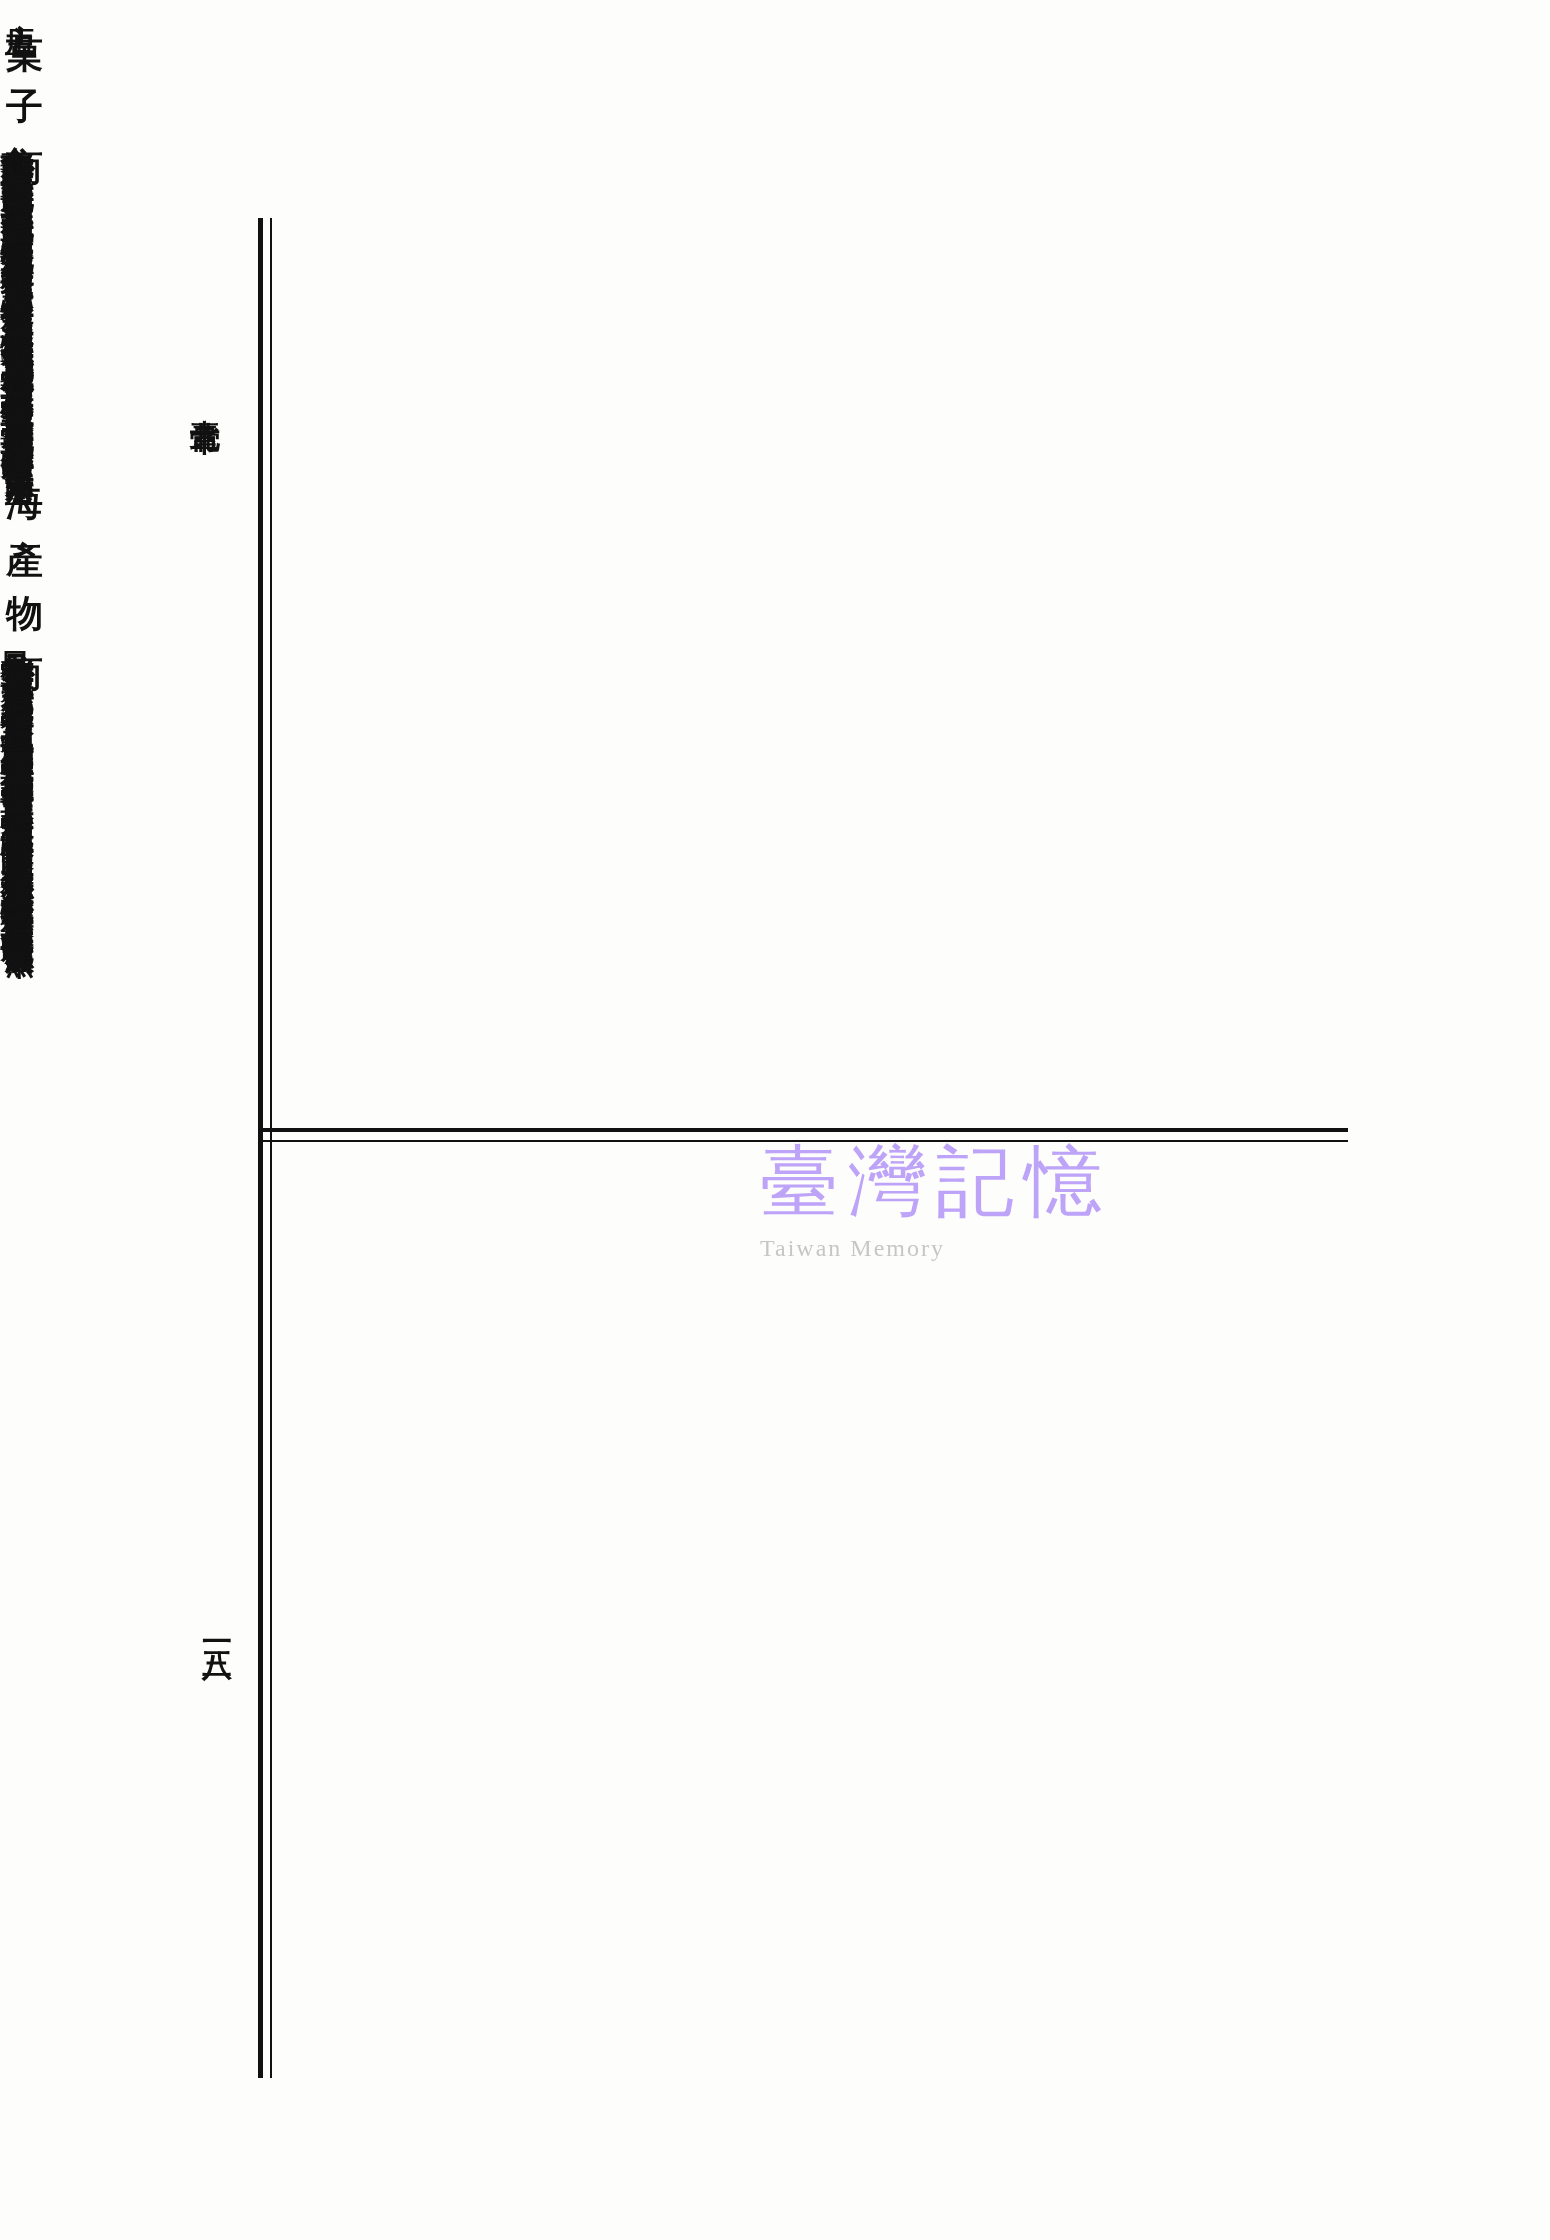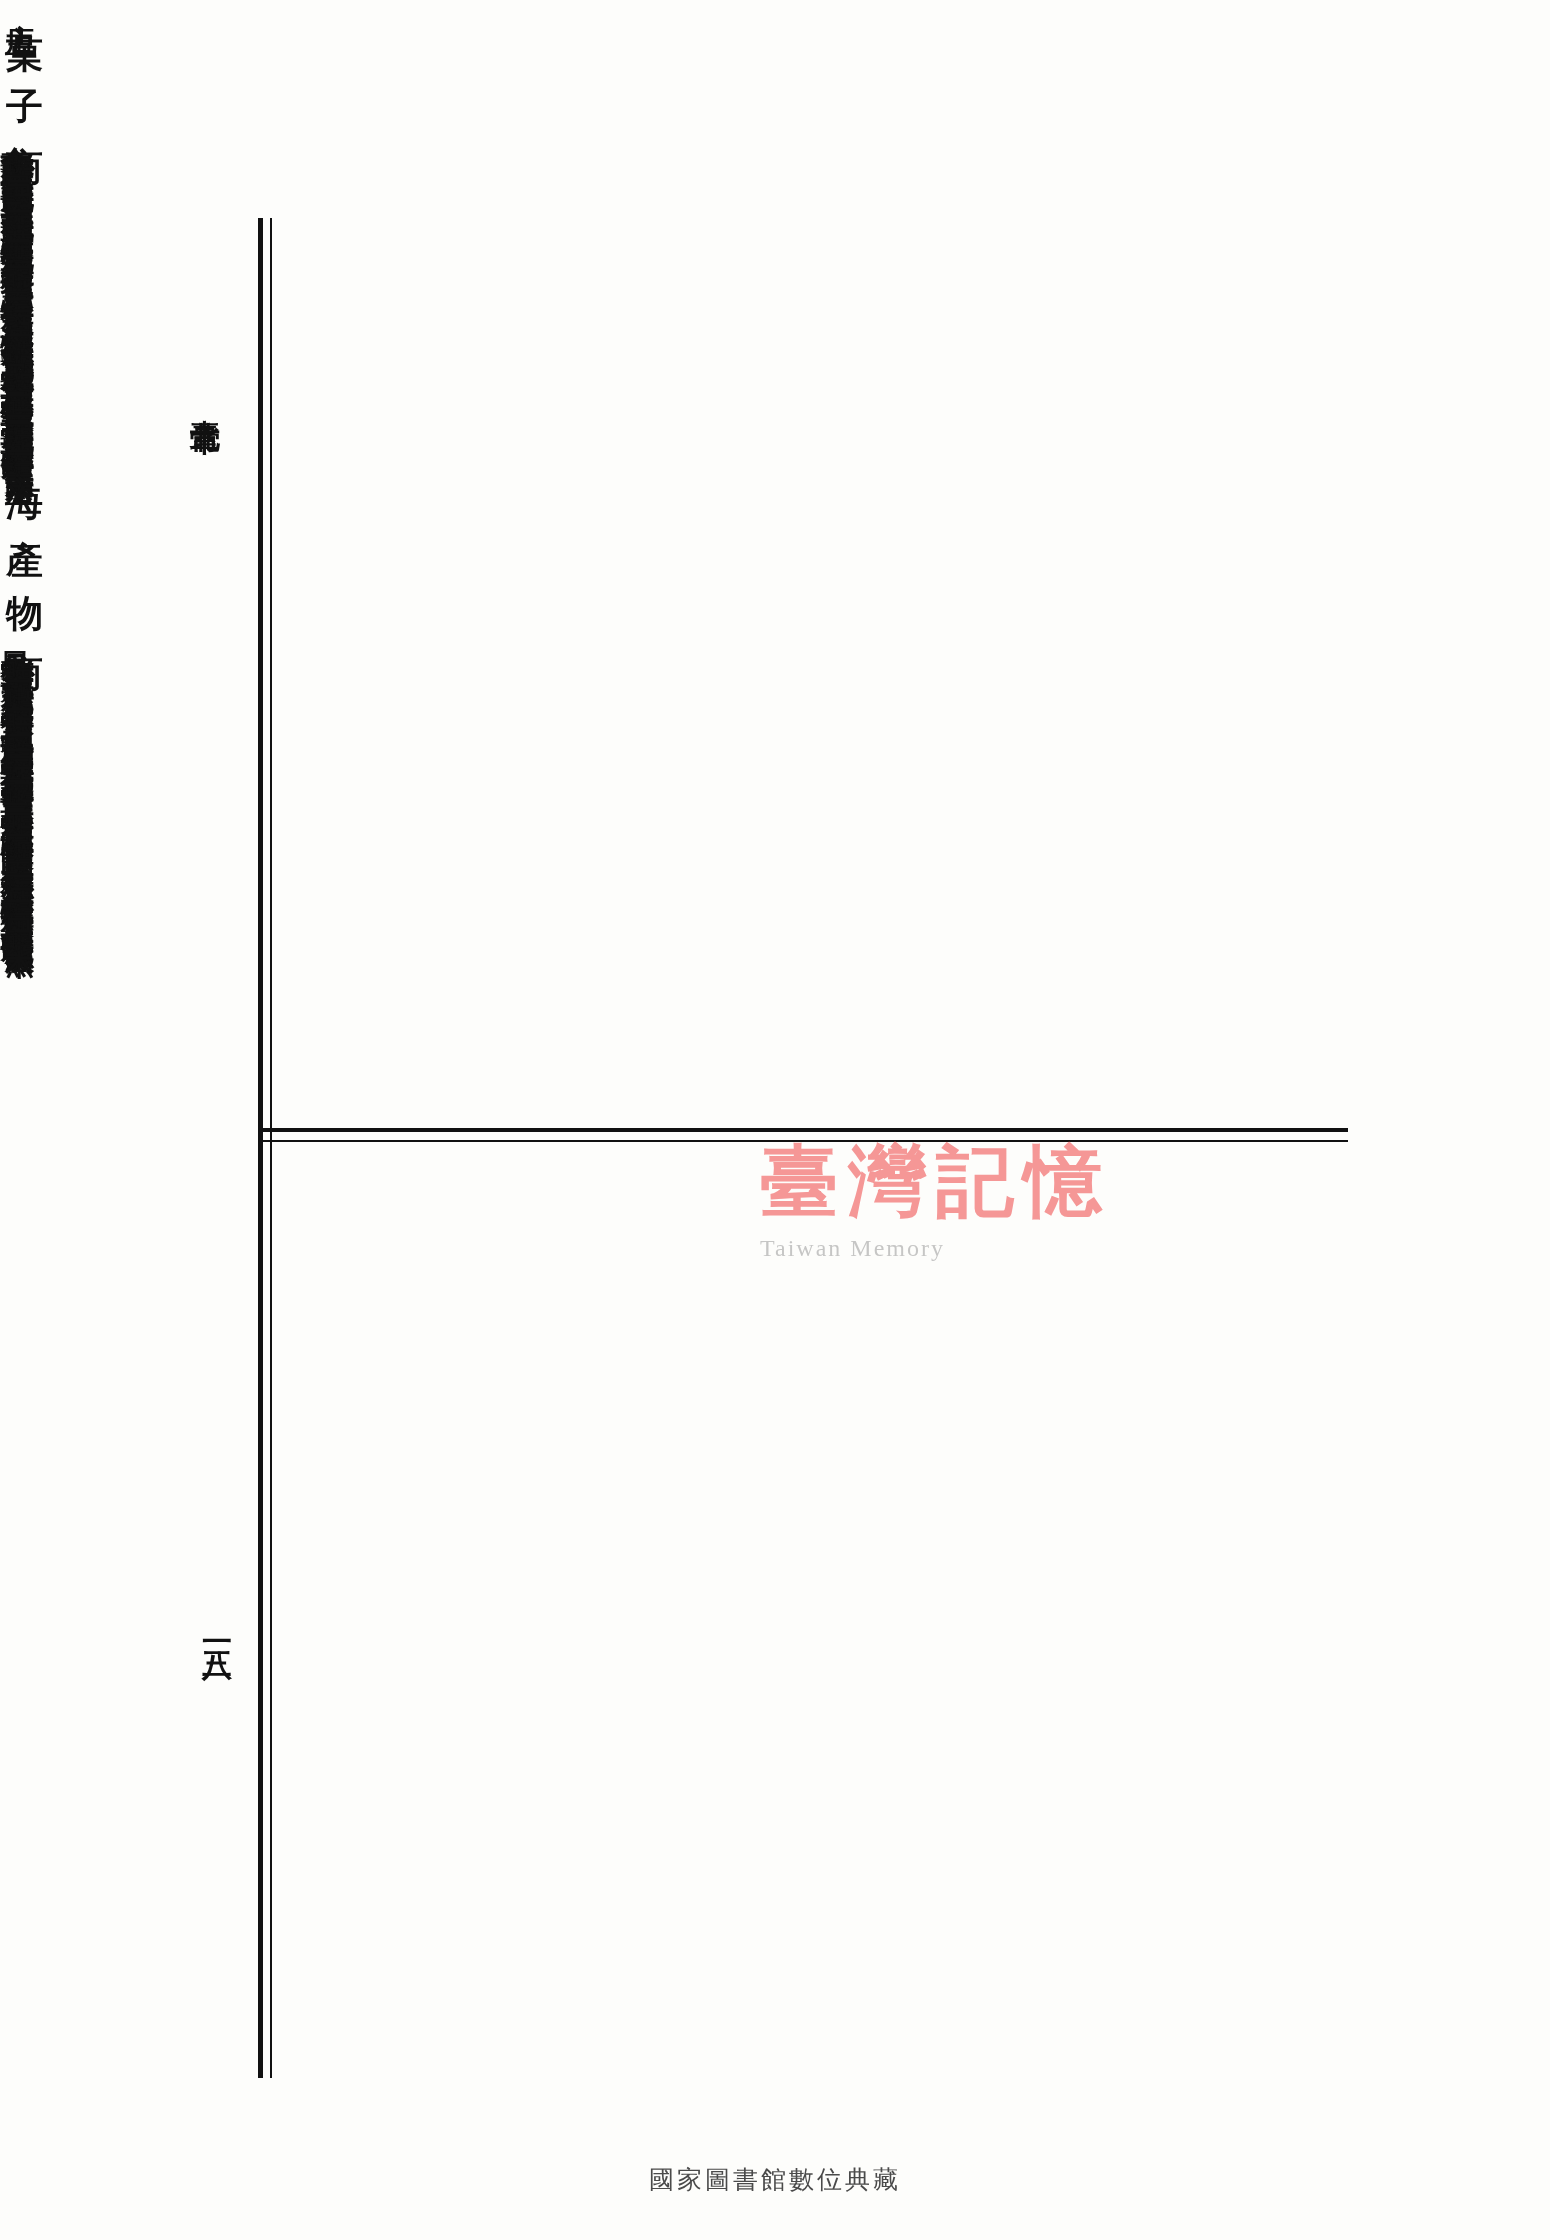--- a/index.html
+++ b/index.html
@@ -100,22 +100,22 @@
   
   .wm{
     position:absolute;
     left:760px; top:1130px;
     width:500px;height:130px;
     pointer-events:none;
     opacity:.55;
   }
   .wm .cjk{
     font-size:78px;
-    color:#ef4444;
-    font-weight:bold;
+    color:#8b5cf6;
+    font-weight:normal;
     letter-spacing:10px;
     font-family:"DejaVu Serif",serif;
   }
   .wm .lat{
     font-size:24px;
     color:#9a9a9a;
     letter-spacing:2px;
     font-family:"Liberation Serif",serif;
   }
   .footer{
@@ -304,15 +304,14 @@
   <div class="v addr" style="left:320px;top:1600px;">書院街</div>
   <div class="v person" style="left:320px;top:1740px;">金柿源次</div>
   <div class="v tel" style="left:298px;top:1828px;">電一三三四</div>
   <div class="v prov" style="left:320px;top:1950px;">熊本</div>
 
   <div class="wm">
     <div class="cjk">臺灣記憶</div>
     <div class="lat">Taiwan Memory</div>
   </div>
 
-  <div class="footer">國家圖書館數位典藏</div>
 
 </div>
 
 </body></html>

